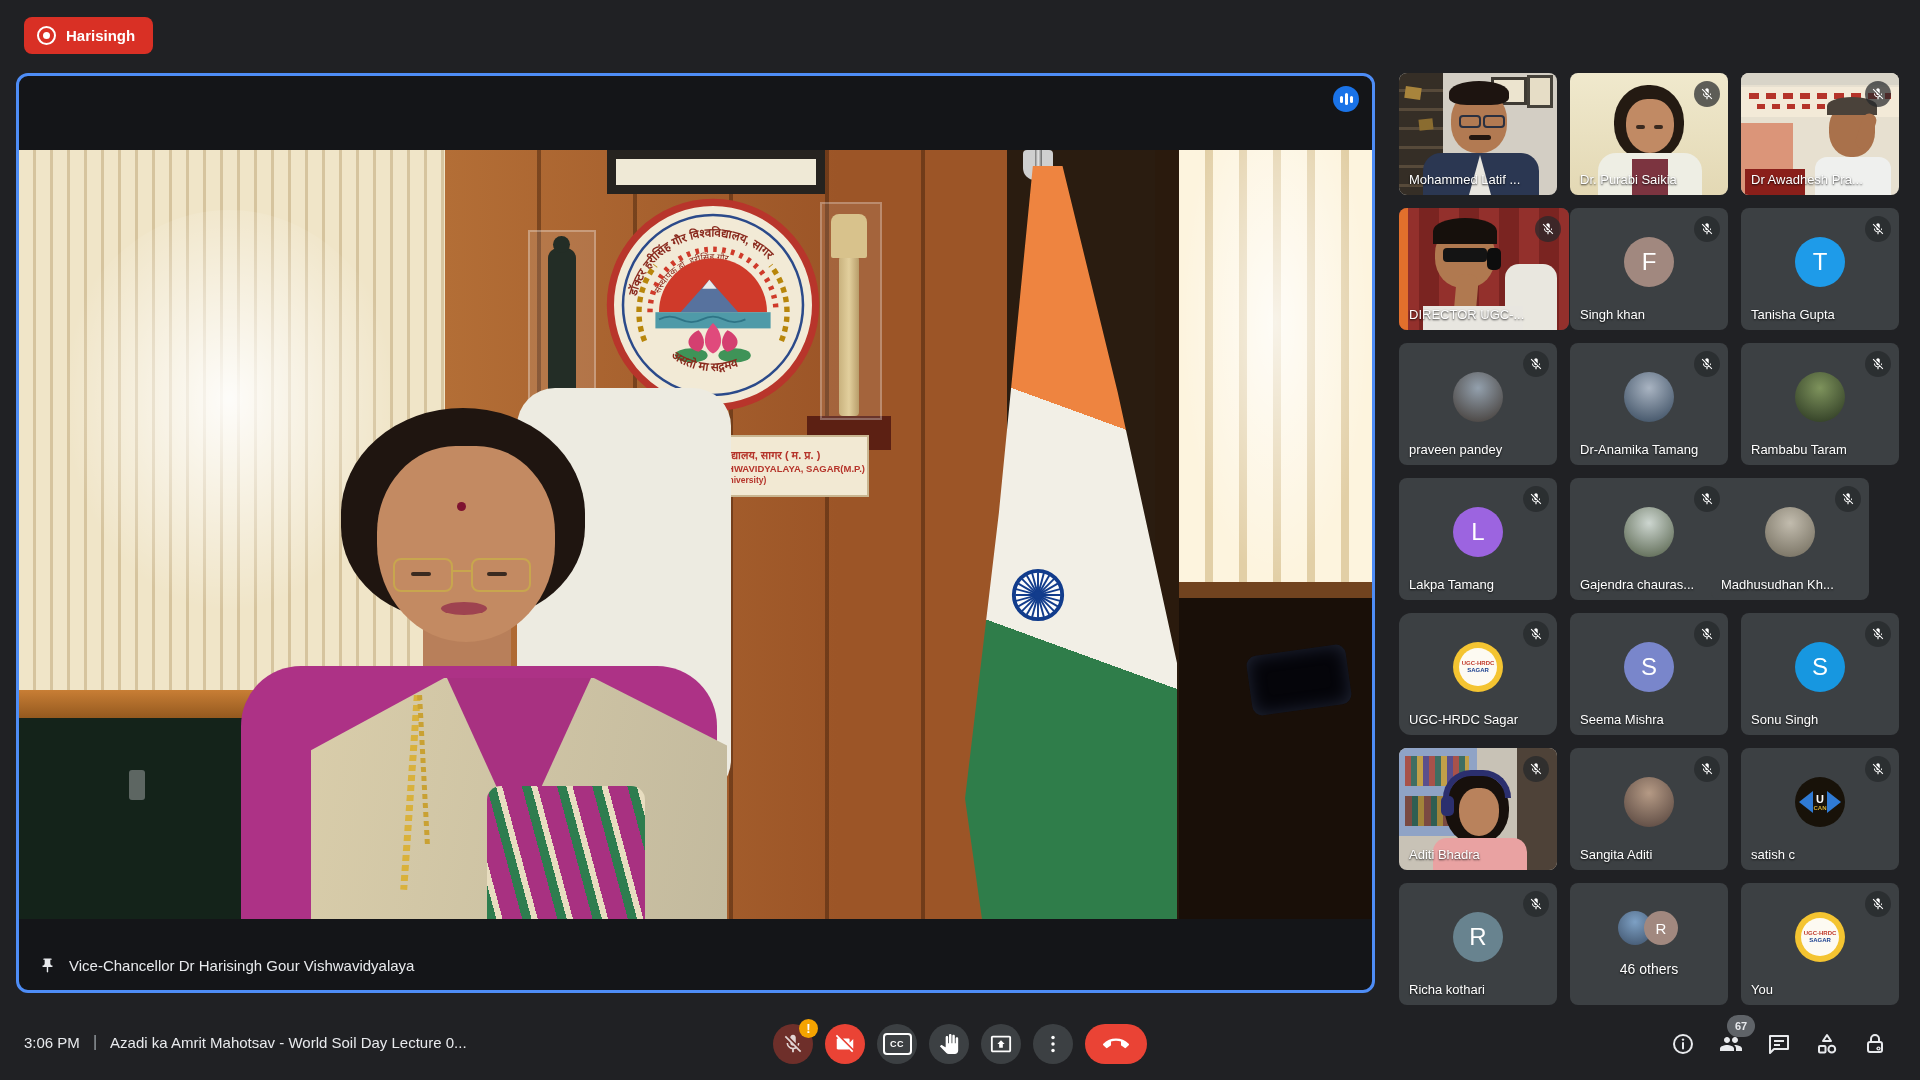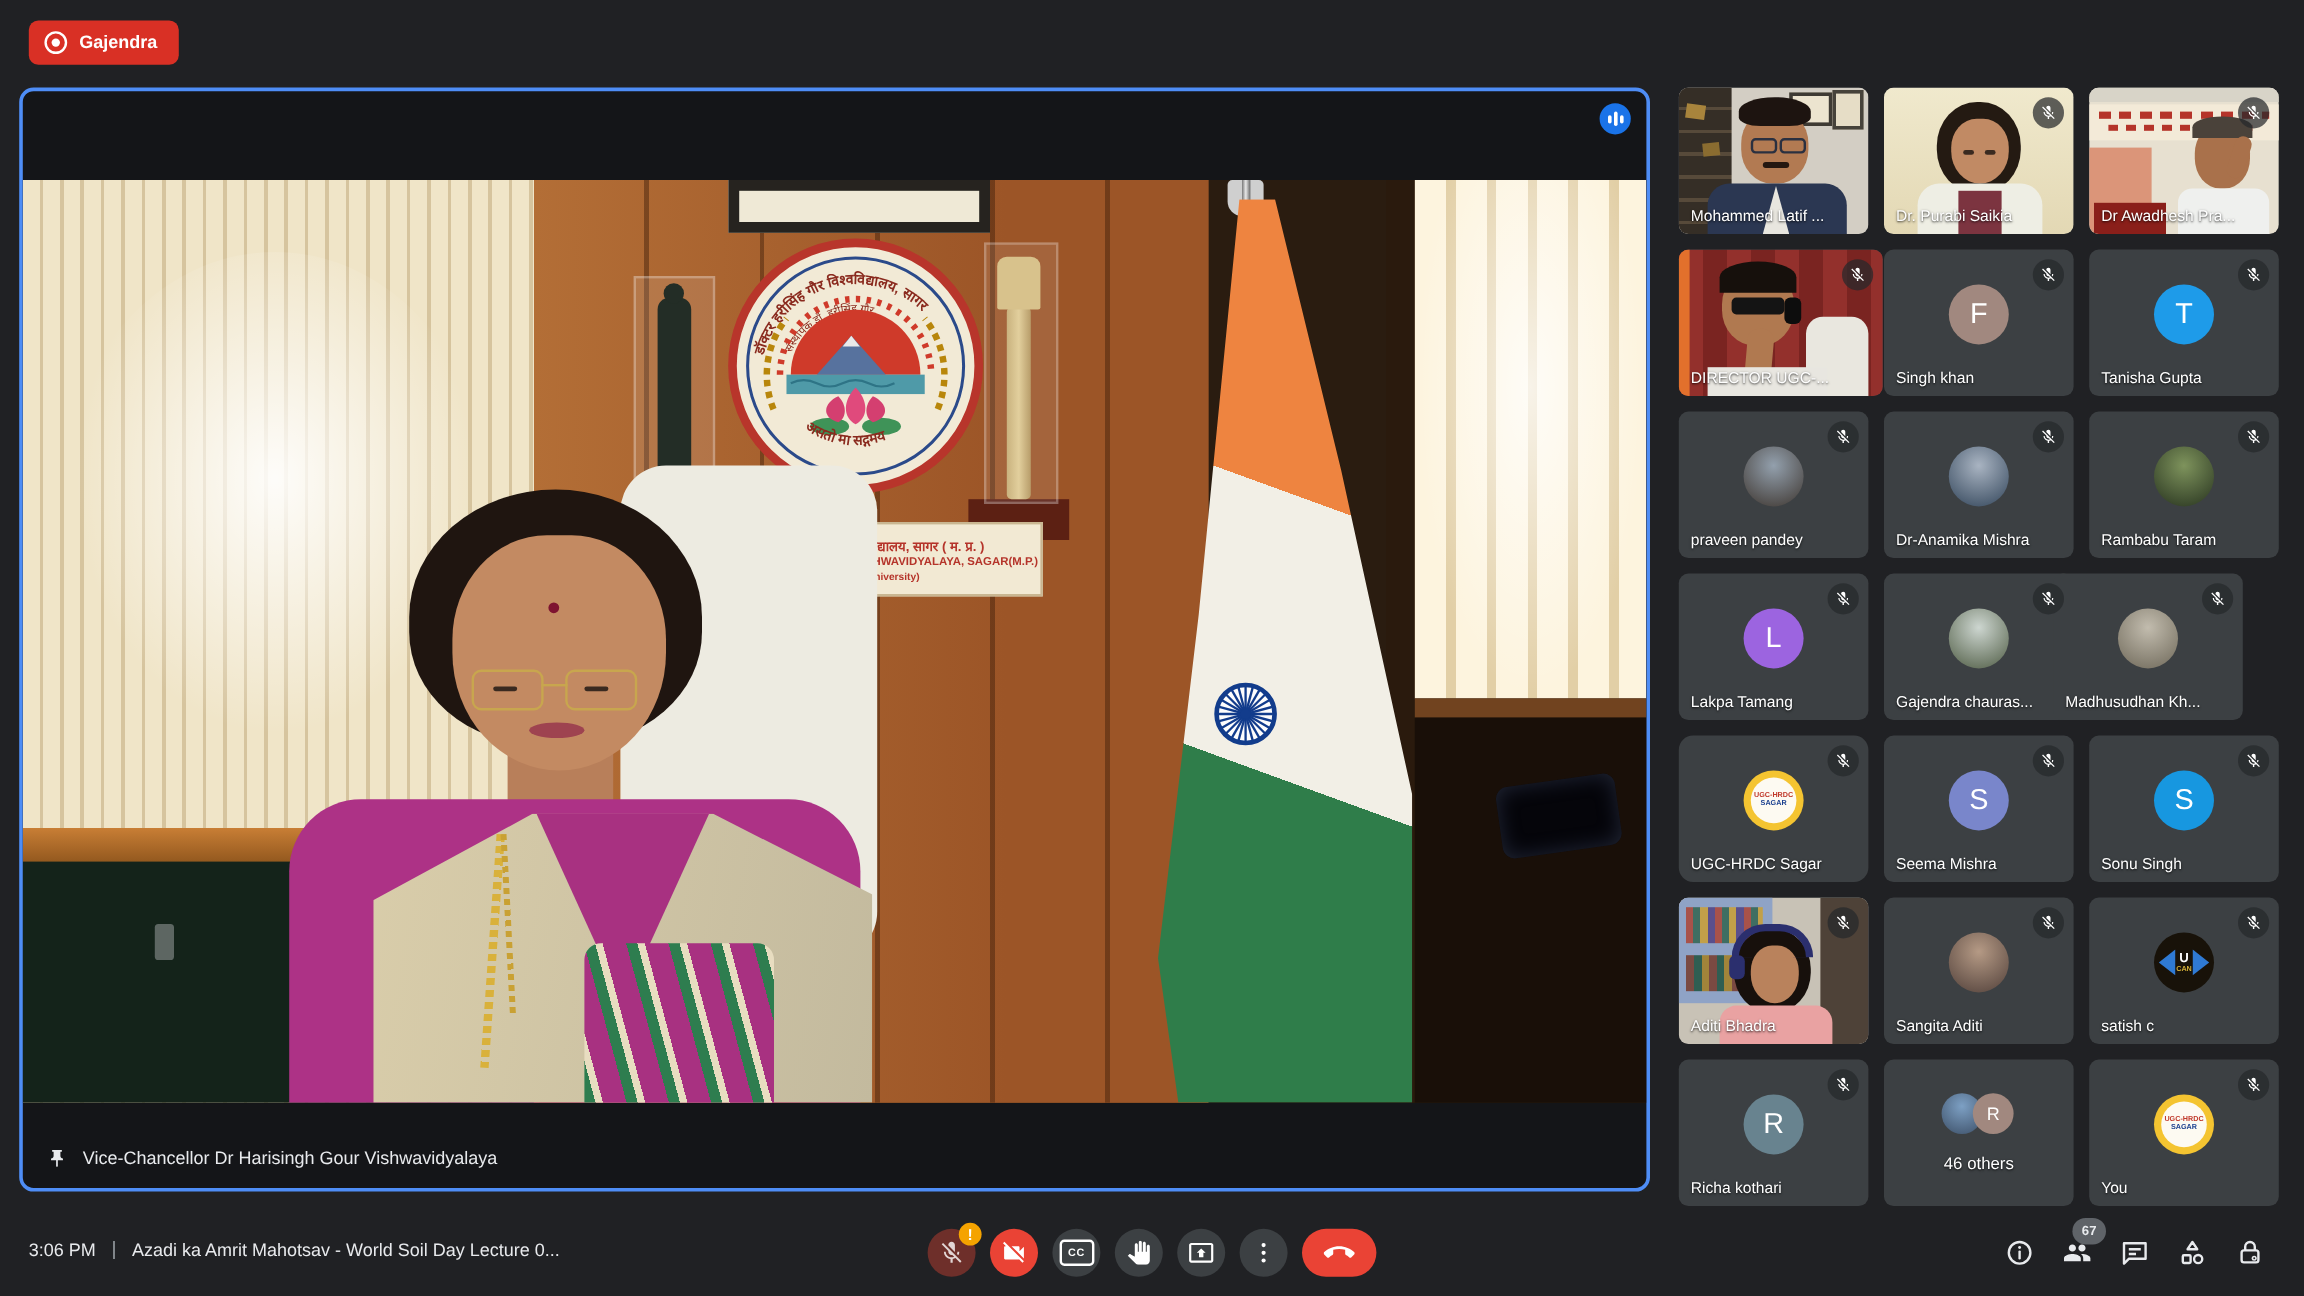--- a/index.html
+++ b/index.html
@@ -136,21 +136,21 @@
                background:#5f6368;color:#e8eaed;font-size:11px;font-weight:700;display:flex;
                align-items:center;justify-content:center;padding:0 3px;}
 </style>
 </head>
 <body>
 
 <div id="stage">
 
   <div class="rec-badge">
     <span class="rec-dot"></span>
-    <span>Gajendra</span>
+    <span>Harisingh</span>
   </div>
 
   <div class="main-tile">
     <div class="audio-ind">
         <i></i>
         <i></i>
         <i></i>
       </div>
 
     <div class="video">
@@ -371,21 +371,21 @@
         </div>
         <div class="pname">praveen pandey</div>
       </div>
       <div class="ptile" style="left: 1570px; top: 343px;">
         <div class="avatar" style="background:radial-gradient(circle at 50% 32%,#a9b4c2,#32455a);"></div>
         <div class="mic-chip">
           <svg width="14" height="14" viewBox="0 0 24 24" fill="#fff">
             <path d="M19 11h-1.7c0 .74-.16 1.43-.43 2.05l1.23 1.23c.56-.98.9-2.09.9-3.28zm-4.02.17c0-.06.02-.11.02-.17V5c0-1.66-1.34-3-3-3S9 3.34 9 5v.18l5.98 5.99zM4.27 3 3 4.27l6.01 6.01V11c0 1.66 1.33 3 2.99 3 .22 0 .44-.03.65-.08l1.66 1.66c-.71.33-1.5.52-2.31.52-2.76 0-5.3-2.1-5.3-5.1H5c0 3.41 2.72 6.23 6 6.72V21h2v-3.28c.91-.13 1.77-.45 2.54-.9L19.73 21 21 19.73 4.27 3z"></path>
           </svg>
         </div>
-        <div class="pname">Dr-Anamika Mishra</div>
+        <div class="pname">Dr-Anamika Tamang</div>
       </div>
       <div class="ptile" style="left: 1741px; top: 343px;">
         <div class="avatar" style="background:radial-gradient(circle at 50% 32%,#7e935c,#27331f);"></div>
         <div class="mic-chip">
           <svg width="14" height="14" viewBox="0 0 24 24" fill="#fff">
             <path d="M19 11h-1.7c0 .74-.16 1.43-.43 2.05l1.23 1.23c.56-.98.9-2.09.9-3.28zm-4.02.17c0-.06.02-.11.02-.17V5c0-1.66-1.34-3-3-3S9 3.34 9 5v.18l5.98 5.99zM4.27 3 3 4.27l6.01 6.01V11c0 1.66 1.33 3 2.99 3 .22 0 .44-.03.65-.08l1.66 1.66c-.71.33-1.5.52-2.31.52-2.76 0-5.3-2.1-5.3-5.1H5c0 3.41 2.72 6.23 6 6.72V21h2v-3.28c.91-.13 1.77-.45 2.54-.9L19.73 21 21 19.73 4.27 3z"></path>
           </svg>
         </div>
         <div class="pname">Rambabu Taram</div>
       </div>

